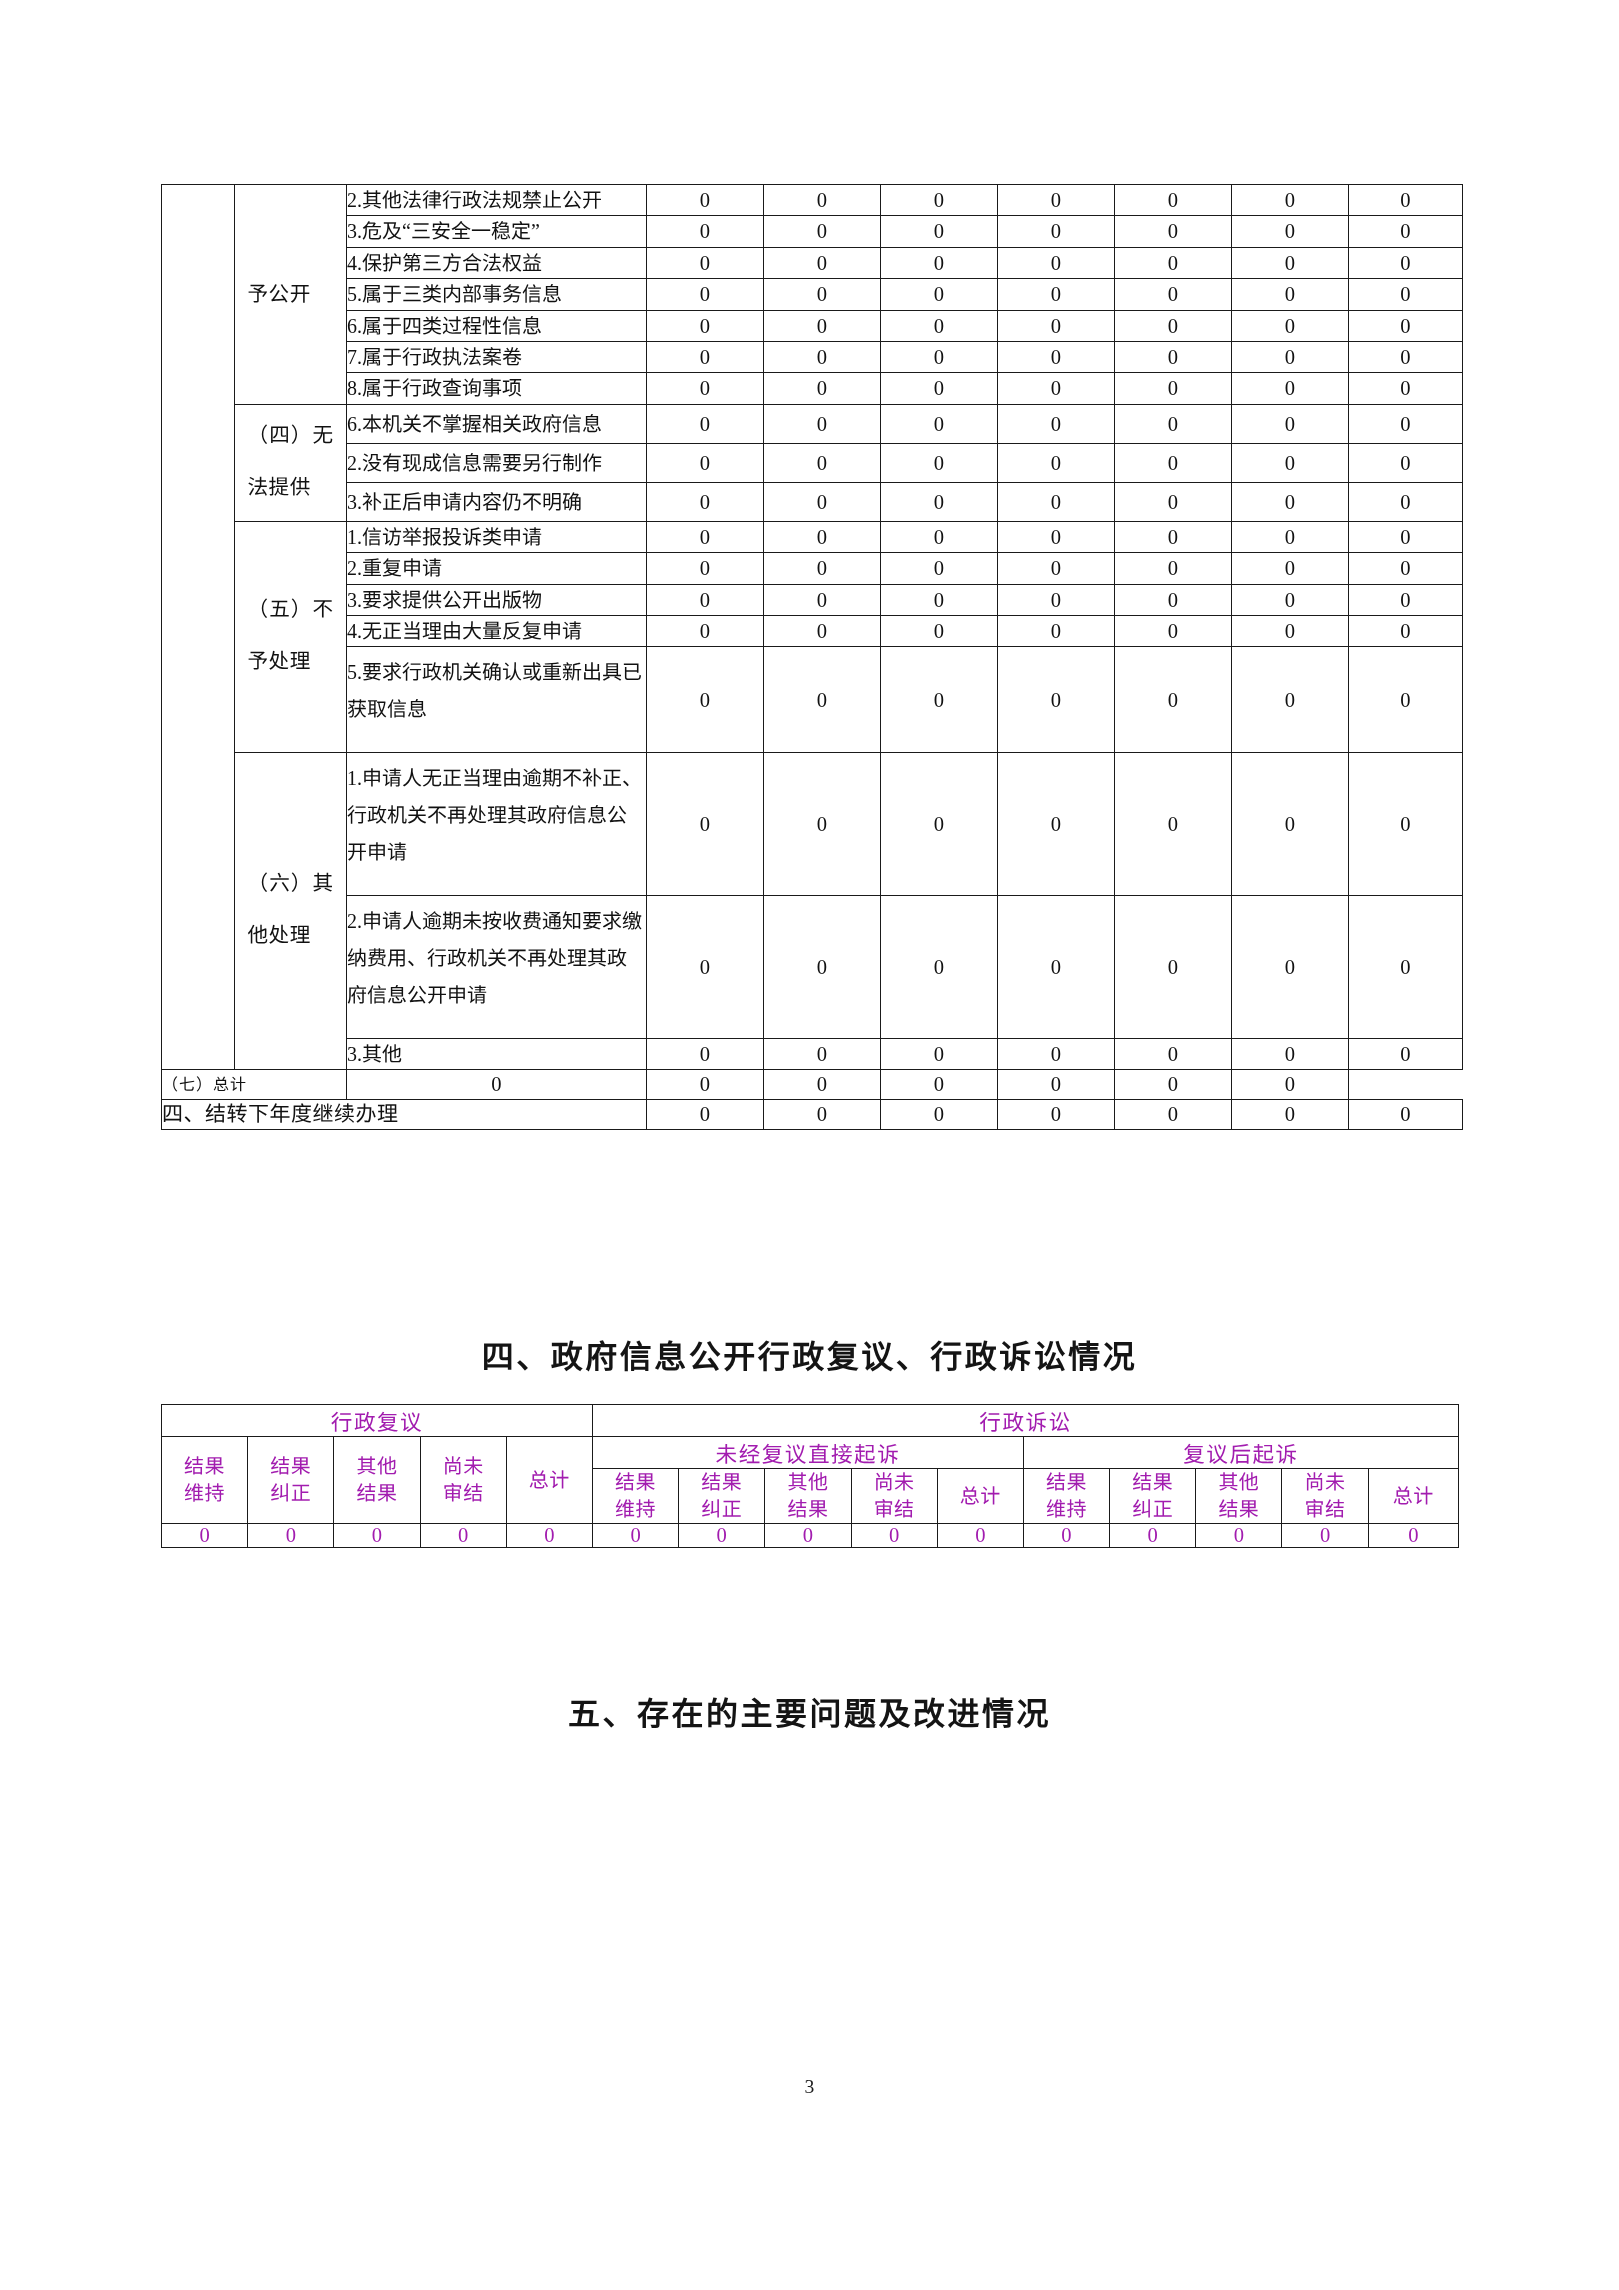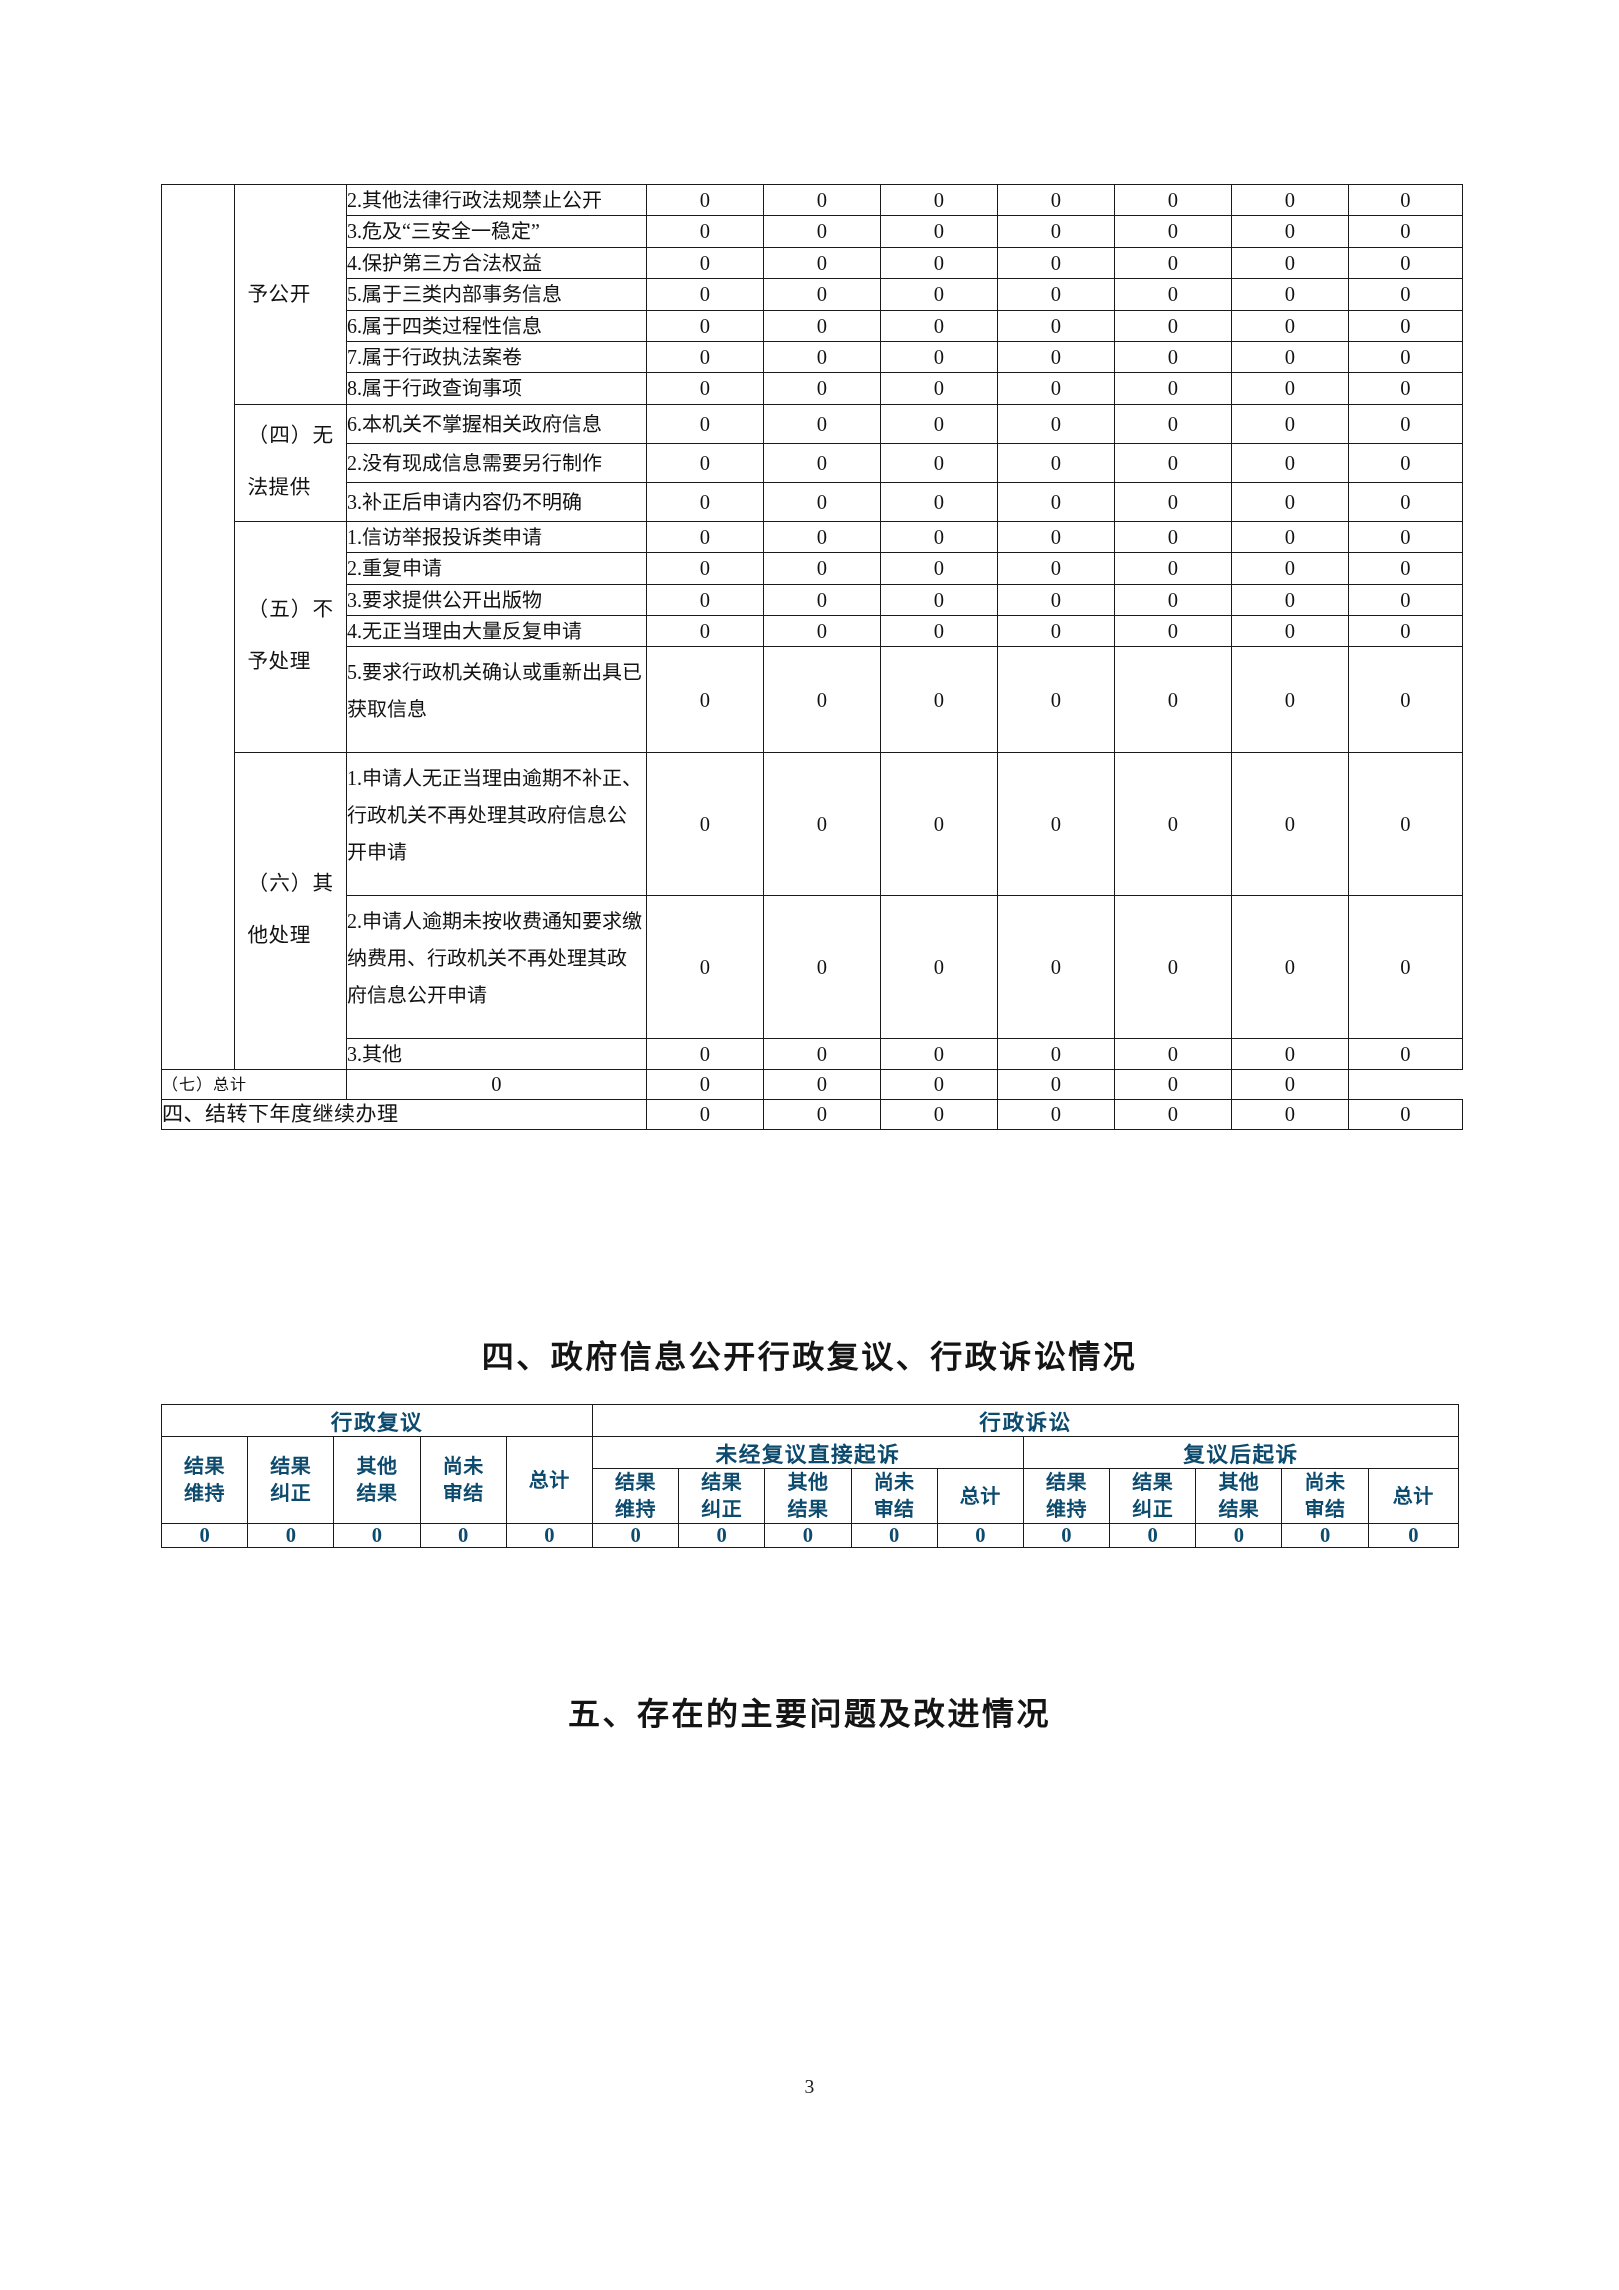--- a/index.html
+++ b/index.html
@@ -106,24 +106,24 @@
   }
   table.grid2 {
     border-collapse: collapse;
     table-layout: fixed;
     width: 100%;
     font-size: 19.6px;
   }
   table.grid2 td, table.grid2 th {
     border: 1.5px solid #1a1a1a;
     padding: 0;
-    font-weight: bold;
+    font-weight: normal;
     text-align: center;
     vertical-align: middle;
-    color: #0c4a6e;
+    color: #a21caf;
   }
   .grp-head {
     font-size: 21.6px;
     letter-spacing: 1.5px;
     padding: 8.8px 0;
   }
   .col-head {
     font-size: 20px;
     line-height: 1.35;
     padding: 10.8px 2px;

